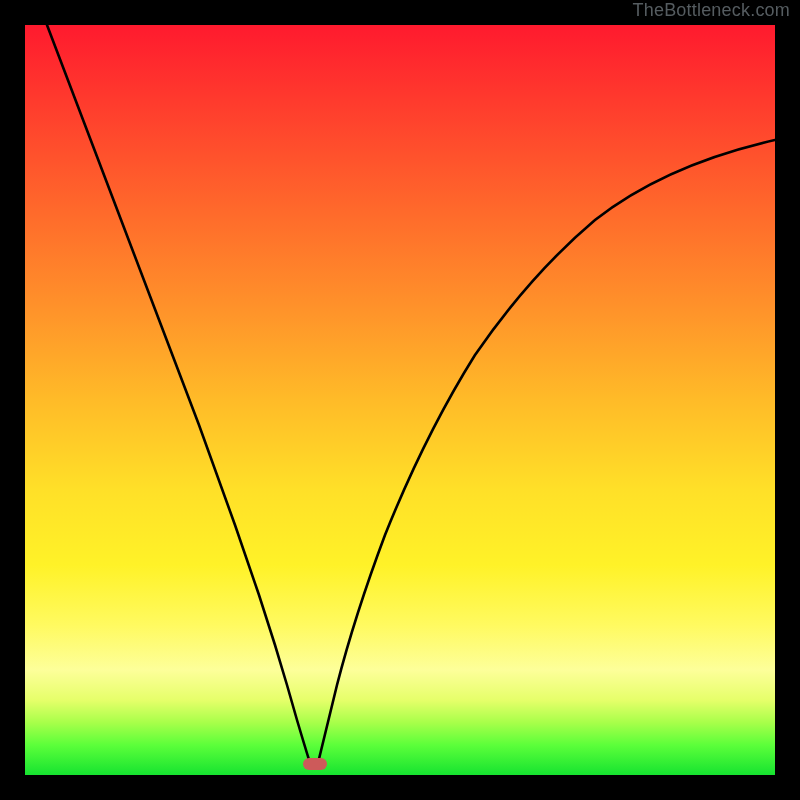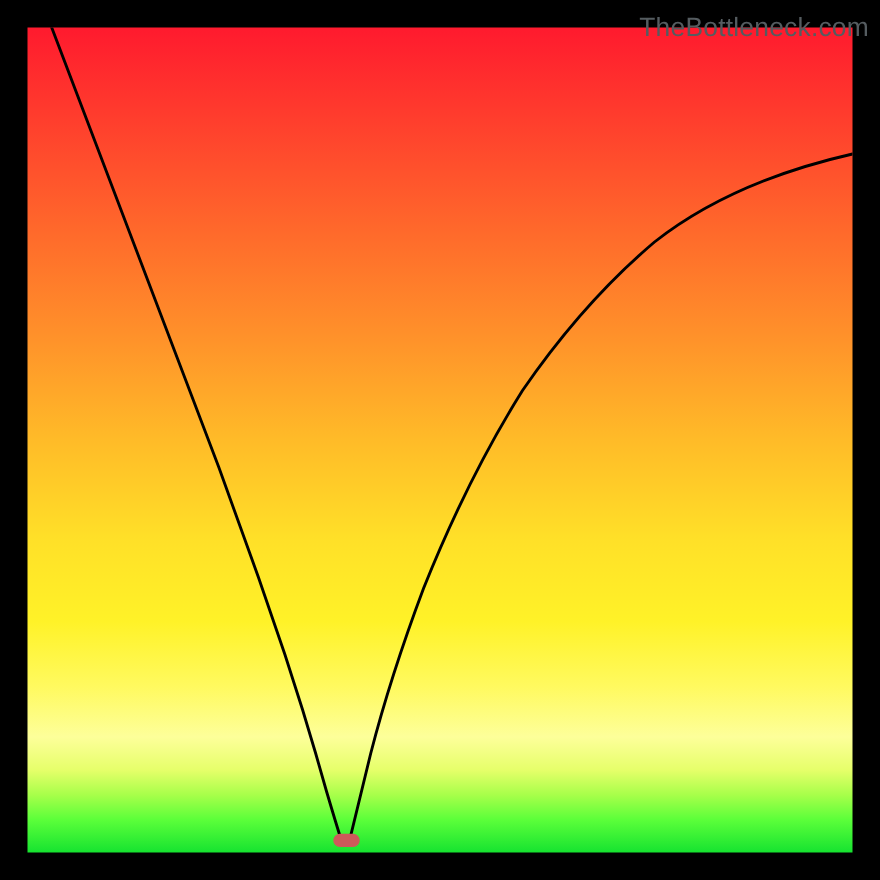--- a/index.html
+++ b/index.html
@@ -36,24 +36,24 @@
       #fffa60 80%,
       #fdff9a 86%,
       #e6ff6a 90%,
       #a8ff4a 93%,
       #5cff3a 96%,
       #16e330 100%
     );
   }
   .watermark {
     position: absolute;
-    top: 12px;
+    top: 0;
     right: 10px;
     color: #555c60;
-    font-size: 24px;
+    font-size: 18px;
     font-weight: 500;
     letter-spacing: 0.2px;
     user-select: none;
   }
   svg.curve-layer {
     position: absolute;
     left: 0;
     top: 0;
     width: 750px;
     height: 750px;

